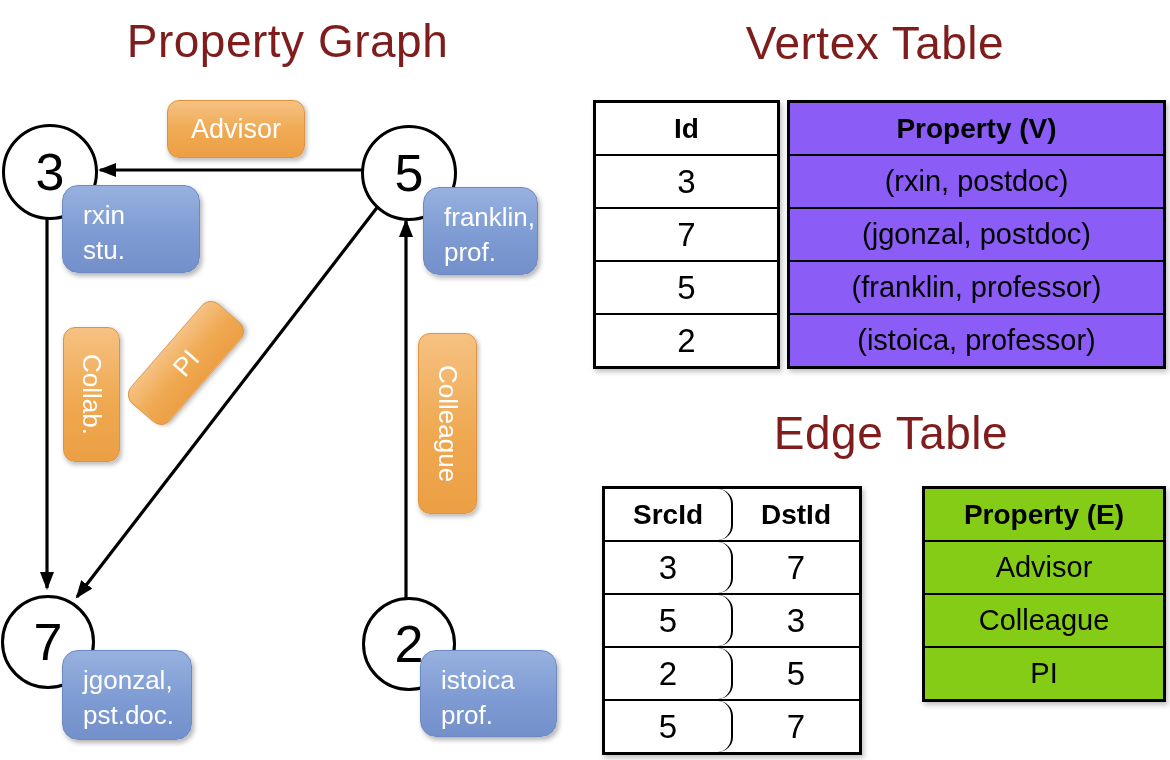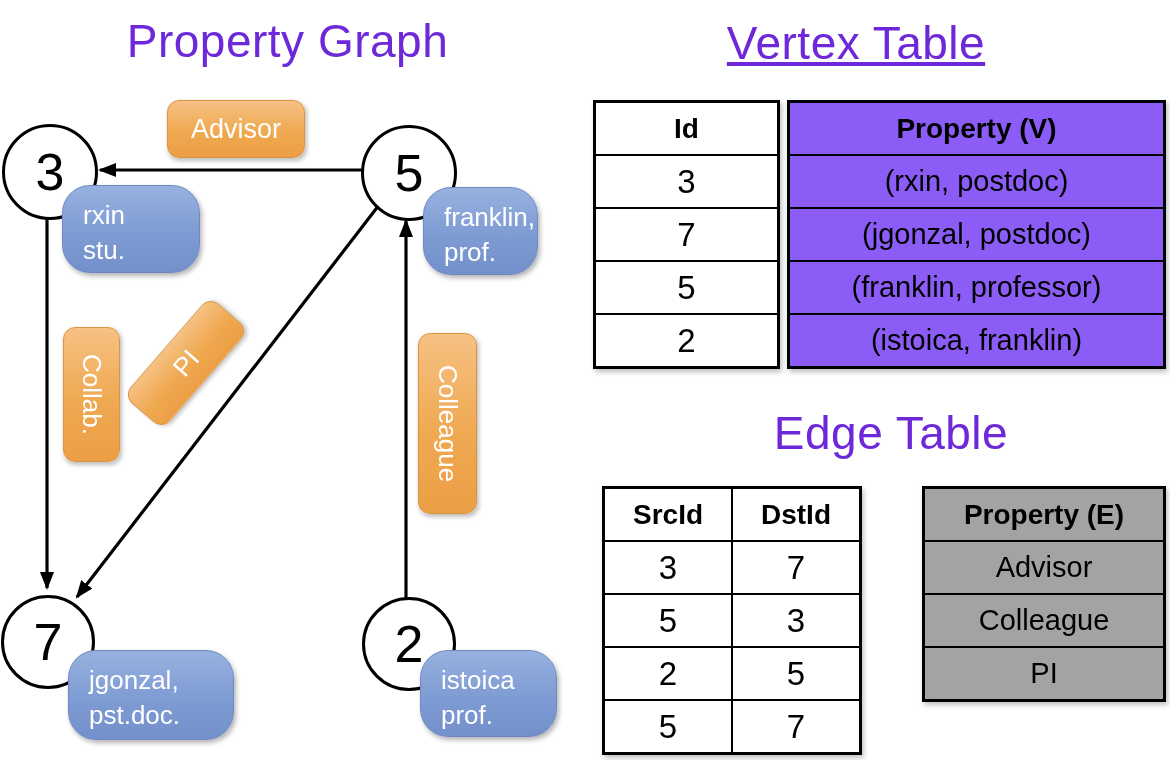--- a/index.html
+++ b/index.html
@@ -1,46 +1,46 @@
 <!DOCTYPE html>
 <html><head>
 <meta charset="utf-8">
 <style>
   html,body{margin:0;padding:0;background:#fff;}
   .stage{position:relative;width:1170px;height:760px;background:#fff;overflow:hidden;
          font-family:"Liberation Sans",sans-serif;color:#111;}
-  .title{position:absolute;text-align:center;font-size:46px;font-weight:400;color:#6d28d9;
+  .title{position:absolute;text-align:center;font-size:46px;font-weight:400;color:#7f1d1d;
          letter-spacing:0.5px;white-space:nowrap;}
   
   .gnode{position:absolute;border:3.5px solid #000;border-radius:50%;background:#fff;
          display:flex;align-items:center;justify-content:center;font-size:52px;font-weight:400;color:#000;}
   
   .ebox{position:absolute;border:1px solid #dd9440;border-radius:12px;
         background:linear-gradient(180deg,#f6c183 0%,#efa951 55%,#ec9f45 100%);
         box-shadow:1.5px 2.5px 4px rgba(0,0,0,0.25);
         display:flex;align-items:center;justify-content:center;color:#fff;font-size:27px;}
   .vtext{writing-mode:vertical-rl;text-orientation:mixed;font-size:26px;}
   
-  .vbox{position:absolute;border:1.5px solid #6d89c2;border-radius:28px;
+  .vbox{position:absolute;border:1.5px solid #6d89c2;border-radius:16px;
         background:linear-gradient(180deg,#97b1df 0%,#7e9bd3 55%,#7390cb 100%);
         box-shadow:2px 3px 5px rgba(0,0,0,0.3);
         color:#fff;font-size:26px;line-height:1.35;padding:12px 16px 0 20px;box-sizing:border-box;}
   .vbox span{display:block;}
   
   .coltable{position:absolute;border:3px solid #000;background:#fff;box-sizing:border-box;
             box-shadow:2px 3px 5px rgba(0,0,0,0.25);}
   .trow{display:flex;border-bottom:2.5px solid #000;}
   .trow:last-child{border-bottom:none;}
   .cell{height:51px;display:flex;align-items:center;justify-content:center;
-        font-size:29px;color:#000;flex:1;}
+        font-size:29px;color:#000;flex:1;border-radius:15px;}
   .cell.head{font-weight:700;font-size:28px;}
   .cell.num{font-size:33px;}
   .cell.split{border-right:2.5px solid #000;}
   .bluefill{background:#8b5cf6;}
-  .orangefill{background:#a3a3a3;}
+  .orangefill{background:#84cc16;}
   svg.edges{position:absolute;left:0;top:0;}
 </style>
 </head>
 <body>
 
 <div class="stage">
 
   <div class="title" style="left:0;top:14px;width:575px;">Property Graph</div>
 
   <svg class="edges" width="580" height="760" viewBox="0 0 580 760">
@@ -82,30 +82,30 @@
   </div>
 
   <div class="vbox" style="left:62px;top:185px;width:138px;height:88px;">
     <span>rxin</span>
     <span>stu.</span>
   </div>
   <div class="vbox" style="left:423px;top:187px;width:115px;height:88px;">
     <span>franklin,</span>
     <span>prof.</span>
   </div>
-  <div class="vbox" style="left:68px;top:650px;width:166px;height:90px;">
+  <div class="vbox" style="left:62px;top:650px;width:130px;height:90px;">
     <span>jgonzal,</span>
     <span>pst.doc.</span>
   </div>
   <div class="vbox" style="left:420px;top:650px;width:137px;height:87px;">
     <span>istoica</span>
     <span>prof.</span>
   </div>
 
-  <div class="title" style="left:561px;top:16px;width:590px;text-decoration:underline;">Vertex Table</div>
+  <div class="title" style="left:580px;top:16px;width:590px;">Vertex Table</div>
 
   <div class="coltable" style="left:593px;top:100px;width:187px;">
     <div class="trow">
         <div class="cell head">Id</div>
       </div>
     <div class="trow">
         <div class="cell num">3</div>
       </div>
     <div class="trow">
         <div class="cell num">7</div>
@@ -125,21 +125,21 @@
     <div class="trow">
         <div class="cell">(rxin, postdoc)</div>
       </div>
     <div class="trow">
         <div class="cell">(jgonzal, postdoc)</div>
       </div>
     <div class="trow">
         <div class="cell">(franklin, professor)</div>
       </div>
     <div class="trow">
-        <div class="cell">(istoica, franklin)</div>
+        <div class="cell">(istoica, professor)</div>
       </div>
   </div>
 
   <div class="title" style="left:596px;top:400px;width:590px;margin-top:6px;">Edge Table</div>
 
   <div class="coltable" style="left:589px;top:486px;width:260px;margin-left:13px;">
     <div class="trow">
       <div class="cell head split">SrcId</div>
       <div class="cell head">DstId</div>
     </div>

